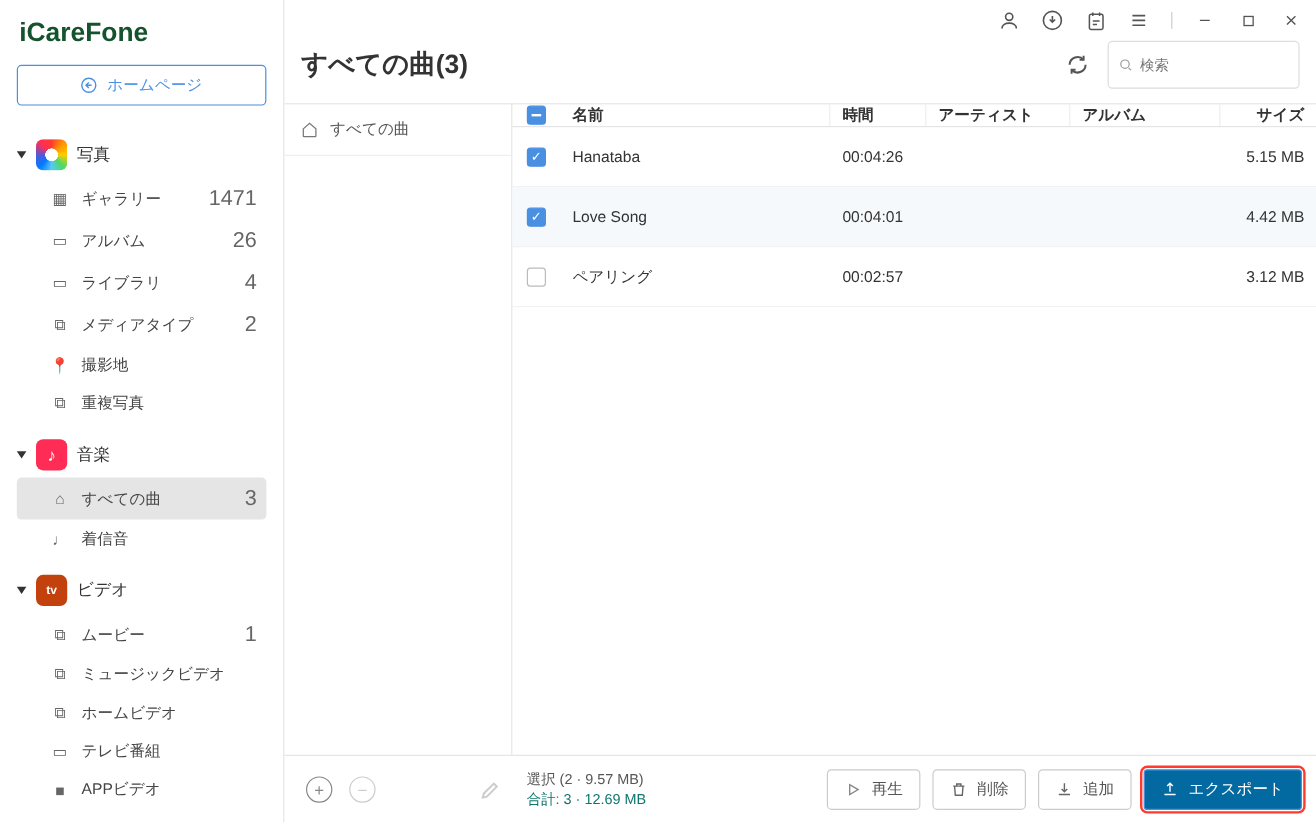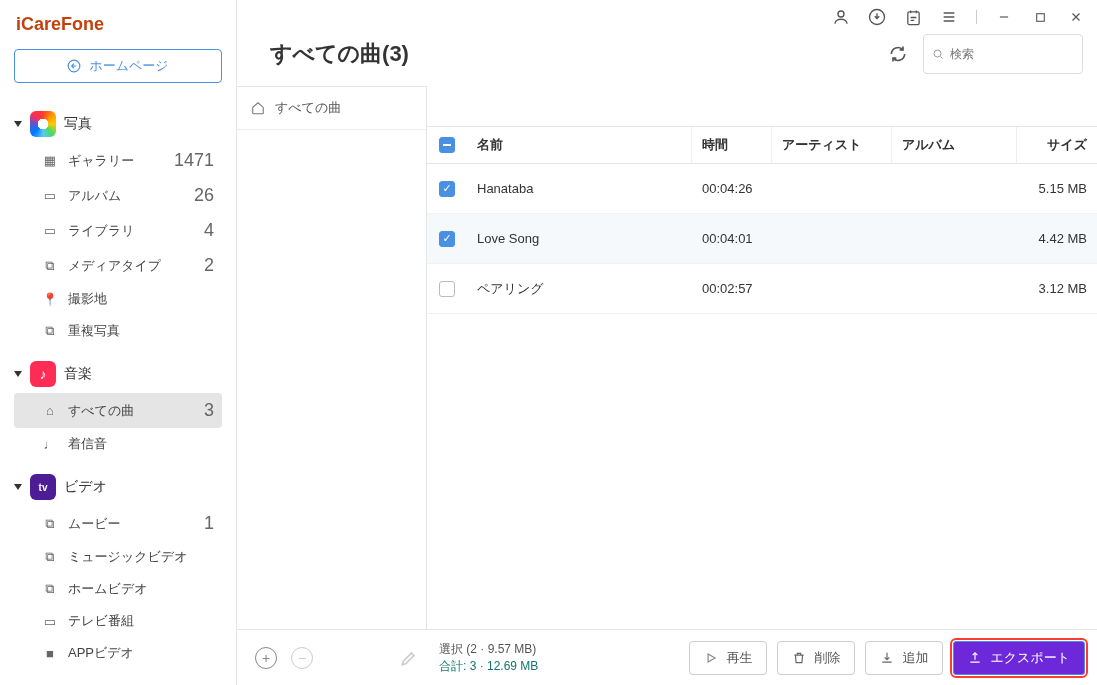--- a/index.html
+++ b/index.html
@@ -15,24 +15,24 @@
 }
 
 .sidebar {
   width: 237px;
   height: 100%;
   border-right: 1px solid #e5e5e5;
   display: flex;
   flex-direction: column;
 }
 .app-title {
-  font-size: 18px;
+  font-size: 22px;
   font-weight: 600;
   padding: 14px 16px 10px;
-  color: #c2410c;
+  color: #14532d;
 }
 .home-btn {
   margin: 4px 14px 14px;
   height: 34px;
   border: 1px solid #4a90e2;
   border-radius: 4px;
   background: #fff;
   color: #4a90e2;
   display: flex;
   align-items: center;
@@ -52,21 +52,21 @@
 }
 .disclosure {
   width: 0; height: 0;
   border-left: 4px solid transparent;
   border-right: 4px solid transparent;
   border-top: 6px solid #333;
 }
 .group-icon { width: 26px; height: 26px; border-radius: 6px; display:flex;align-items:center;justify-content:center;}
 .group-icon.photos { background: radial-gradient(circle,#fff 28%,transparent 30%), conic-gradient(#ff3b30,#ff9500,#ffcc00,#4cd964,#5ac8fa,#007aff,#5856d6,#ff2d55,#ff3b30); }
 .group-icon.music { background:#ff2d55; color:#fff; font-size:14px;}
-.group-icon.video { background:#4c1d95; color:#fff; font-size:10px; font-weight:600;}
+.group-icon.video { background:#c2410c; color:#fff; font-size:10px; font-weight:600;}
 .group-label { font-size: 14px; font-weight: 500; }
 .nav-item {
   display: flex;
   align-items: center;
   gap: 10px;
   padding: 7px 6px 7px 28px;
   border-radius: 4px;
   cursor: pointer;
   font-size: 13px;
   color: #444;
@@ -87,21 +87,21 @@
   color: #555;
 }
 .titlebar .tb-icon { width: 18px; height: 18px; cursor: pointer; display:flex;align-items:center;justify-content:center; }
 .vdiv { width:1px; height:14px; background:#ccc;}
 .header-row {
   display: flex;
   align-items: center;
   padding: 0 14px 12px;
   gap: 12px;
 }
-.page-title { font-size: 22px; font-weight: 700; flex:1;margin-left:19px; }
+.page-title { font-size: 22px; font-weight: 700; flex:1; }
 .refresh-btn { width: 26px; height: 26px; cursor:pointer; display:flex;align-items:center;justify-content:center; color:#555;}
 .search-box {
   width: 160px; height: 40px;
   border: 1px solid #ddd; border-radius: 4px;
   display:flex; align-items:center; padding:0 8px; gap:6px;
   color:#999;
 }
 .search-box input { border:none; outline:none; flex:1; font-size:12px; background:transparent;}
 
 .content { flex:1; display:flex; min-height:0; }
@@ -115,26 +115,25 @@
   padding: 12px 14px;
   font-size: 13px;
   color:#555;
   border-bottom: 1px solid #eee;
   cursor:pointer;
 }
 
 .table-wrap { flex:1; display:flex; flex-direction:column; min-width:0;}
 .thead {
   display:flex; align-items:center;
-  height: 38px;
+  height: 20px;
   border-top:1px solid #e5e5e5;
   border-bottom:1px solid #e5e5e5;
   font-weight:600;
   font-size:13px;
-  margin-top:40px;
 }
 .col { padding: 0 10px; border-right:1px solid #eee; display:flex; align-items:center; height:100%;}
 .col-check { width: 40px; justify-content:center; border-right:none;}
 .col-name { flex: 1.8; }
 .col-time { width: 80px; }
 .col-artist { width: 120px; }
 .col-album { width: 125px; }
 .col-size { width: 80px; justify-content:flex-end; border-right:none;}
 .tbody { flex:1; overflow:auto; }
 .trow {
@@ -170,21 +169,21 @@
 .status-block { font-size:12px; color:#555; line-height:1.4;}
 .status-block .sub{ color:#0f766e;}
 .footer-actions { margin-left:auto; display:flex; gap:10px;}
 .action-btn {
   height:34px; padding:0 14px;
   border:1px solid #ccc; border-radius:4px;
   background:#fff; display:flex;align-items:center; gap:8px;
   font-size:13px; color:#555; cursor:pointer;
 }
 .action-btn.primary{
-  background:#6d28d9; border-color:#4a90e2; color:#fff;
+  background:#0369a1; border-color:#4a90e2; color:#fff;
   outline: 2.5px solid #ff3b30; outline-offset:1px; border-radius:3px;
 }
 svg { display:block; }
 </style>
 </head>
 <body>
 
 <div class="sidebar">
   <div class="app-title">iCareFone</div>
   <button class="home-btn">

